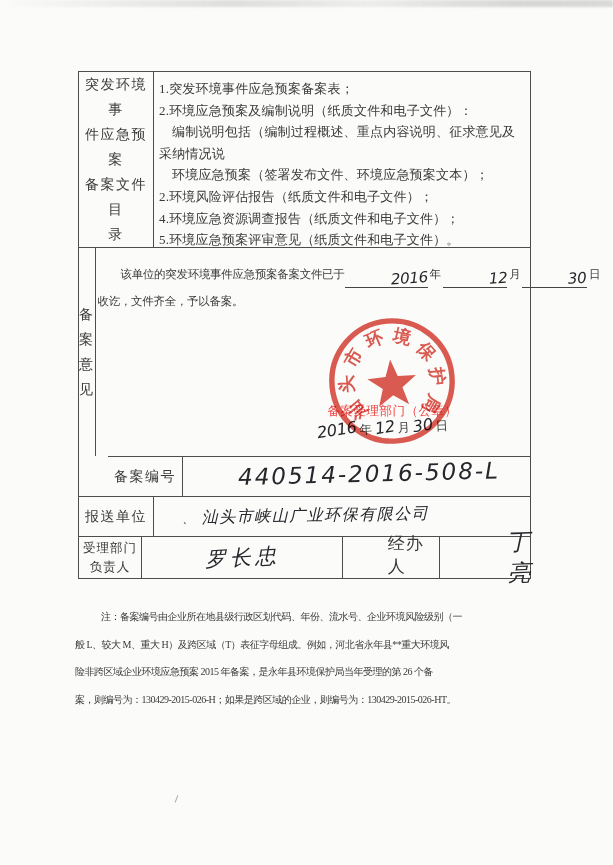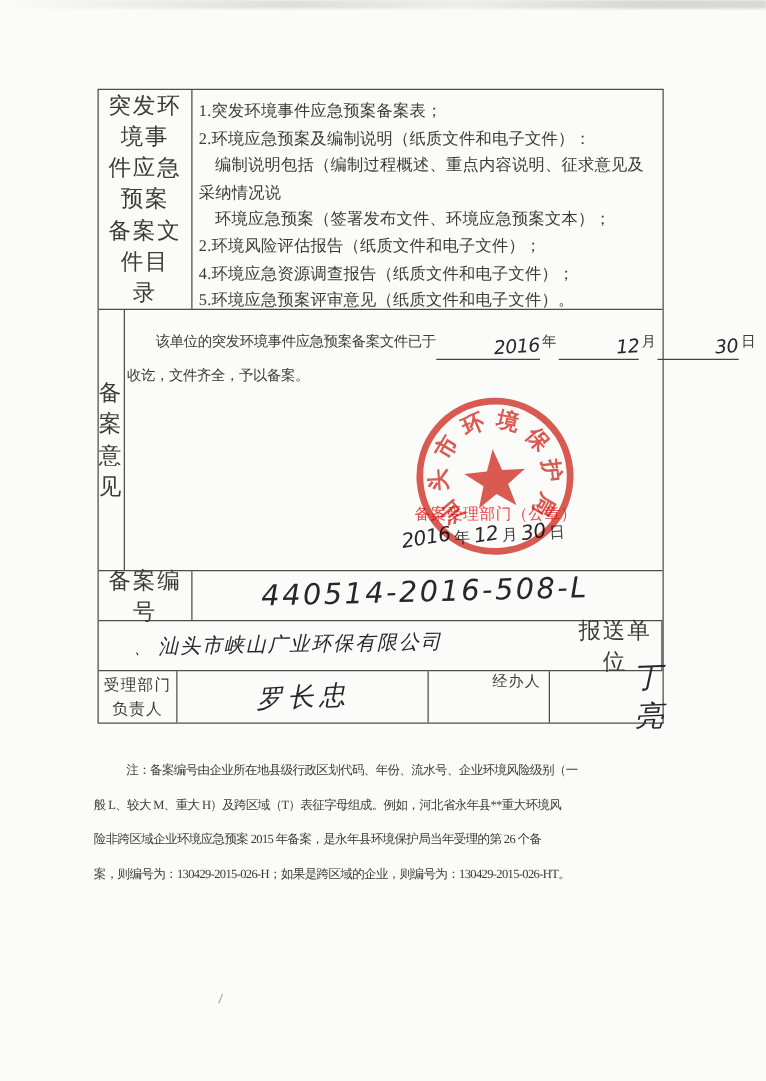--- a/index.html
+++ b/index.html
@@ -8,26 +8,26 @@
   .top-smudge { position:absolute; top:0; left:0; width:100%; height:7px;
     background:linear-gradient(to right, rgba(0,0,0,0) 0%, rgba(110,110,110,.20) 38%, rgba(120,120,120,.10) 60%, rgba(110,110,110,.26) 85%, rgba(140,140,140,.30) 100%);
     filter:blur(1px); }
 
   
   .form-table { position:absolute; left:78px; top:71px; width:453px; border:1.5px solid var(--border,#4d4d4d); background:transparent; }
   .row { display:flex; border-top:1.5px solid var(--border,#4d4d4d); }
   .row:first-child { border-top:none; }
   .cell { position:relative; }
   .label-cell { width:75px; border-right:1.5px solid var(--border,#4d4d4d); display:flex; flex-direction:column; align-items:center; justify-content:center;
-    color:var(--print,#3a3a3a); font-size:18px; letter-spacing:1.5px; line-height:25px; text-align:center; }
+    color:var(--print,#3a3a3a); font-size:14px; letter-spacing:1.5px; line-height:25px; text-align:center; }
   .content-cell { flex:1; color:var(--print,#3a3a3a); }
 
   .row1 { height:175px; }
   .row2 { height:209px; }
-  .row3 { height:40px; }
+  .row3 { height:40px;margin-left:29px; }
   .row4 { height:40px; }
   .row5 { height:42px;gap:45px; }
 
   .catalog-content { padding:6px 6px 0 5px; font-size:13px; line-height:21.6px; letter-spacing:0.2px; }
   .catalog-content .ind { text-indent:13px; }
 
   .opinion-content { position:relative; font-size:11.5px; letter-spacing:-0.3px; line-height:27px; }
   .opinion-line1 { padding:13px 2px 0 2px; text-indent:23px; white-space:nowrap; }
   .opinion-line2 { padding-left:2px; }
   .blank { display:inline-block; border-bottom:1px solid #454545; text-align:center; vertical-align:bottom; line-height:16px; }
@@ -47,22 +47,22 @@
   .stamp-caption { position:absolute; left:232px; top:150px; font-size:12.5px; letter-spacing:0.5px; color:#ef4444; white-space:nowrap; }
   .stamp-date { position:absolute; left:218px; top:166px; font-size:12.5px; color:#3c3c3c; white-space:nowrap; transform:rotate(-3deg); }
   .stamp-date .hand { font-size:16px; margin:0 3px; display:inline-block; transform:rotate(-6deg); }
 
   
   .number-value { padding:4px 0 0 55px; font-size:23px; letter-spacing:2px; transform:rotate(-1.5deg); white-space:nowrap; }
   .unit-value { padding:8px 0 0 28px; font-size:16px; letter-spacing:1.5px; transform:rotate(-1deg); white-space:nowrap; }
   .pause-mark { font-size:12px; margin-right:6px; }
   .sig-cell { width:185px; border-right:1.5px solid var(--border,#4d4d4d); display:flex; align-items:center; }
   .sig-cell .hand { font-size:21px; letter-spacing:4px; padding-left:18px; transform:rotate(-3deg); }
-  .agent-label-cell { width:62px; border-right:1.5px solid var(--border,#4d4d4d); display:flex; align-items:flex-start; justify-content:center;
-    font-size:12px; color:var(--print,#3a3a3a); letter-spacing:1px; }
+  .agent-label-cell { width:62px; border-right:1.5px solid var(--border,#4d4d4d); display:flex; align-items:flex-end; justify-content:center;
+    font-size:17px; color:var(--print,#3a3a3a); letter-spacing:1px; }
   .agent-sig-cell { flex:1; display:flex; align-items:center; }
   .agent-sig-cell .hand { font-size:23px; padding-left:22px; transform:rotate(-2deg); }
   .row5 .label-cell { font-size:12.5px; line-height:19px; letter-spacing:1px; }
 
   
   .note { position:absolute; left:75px; top:603px; width:484px; font-size:10px; letter-spacing:-0.5px; line-height:27.5px; color:var(--print,#3a3a3a); }
   .note .first { text-indent:26px; }
   .note div { white-space:nowrap; }
 
   .pen-mark { position:absolute; left:176px; top:795px; width:2px; height:8px; border-left:1.5px solid #8a8a8a; transform:rotate(22deg); opacity:.7; }
@@ -128,25 +128,25 @@
     <div class="row row3">
       <div class="cell label-cell">
         <div>备案编号</div>
       </div>
       <div class="cell content-cell">
         <div class="hand number-value">440514-2016-508-L</div>
       </div>
     </div>
 
     <div class="row row4">
+      <div class="cell label-cell">
+        <div>报送单位</div>
+      </div>
       <div class="cell content-cell">
         <div class="hand unit-value"><span class="pause-mark">、</span><span>汕头市峡山广业环保有限公司</span></div>
-      </div>
-      <div class="cell label-cell">
-        <div>报送单位</div>
       </div>
     </div>
 
     <div class="row row5">
       <div class="cell label-cell">
         <div>受理部门</div>
         <div>负责人</div>
       </div>
       <div class="cell sig-cell">
         <span class="hand">罗长忠</span>

